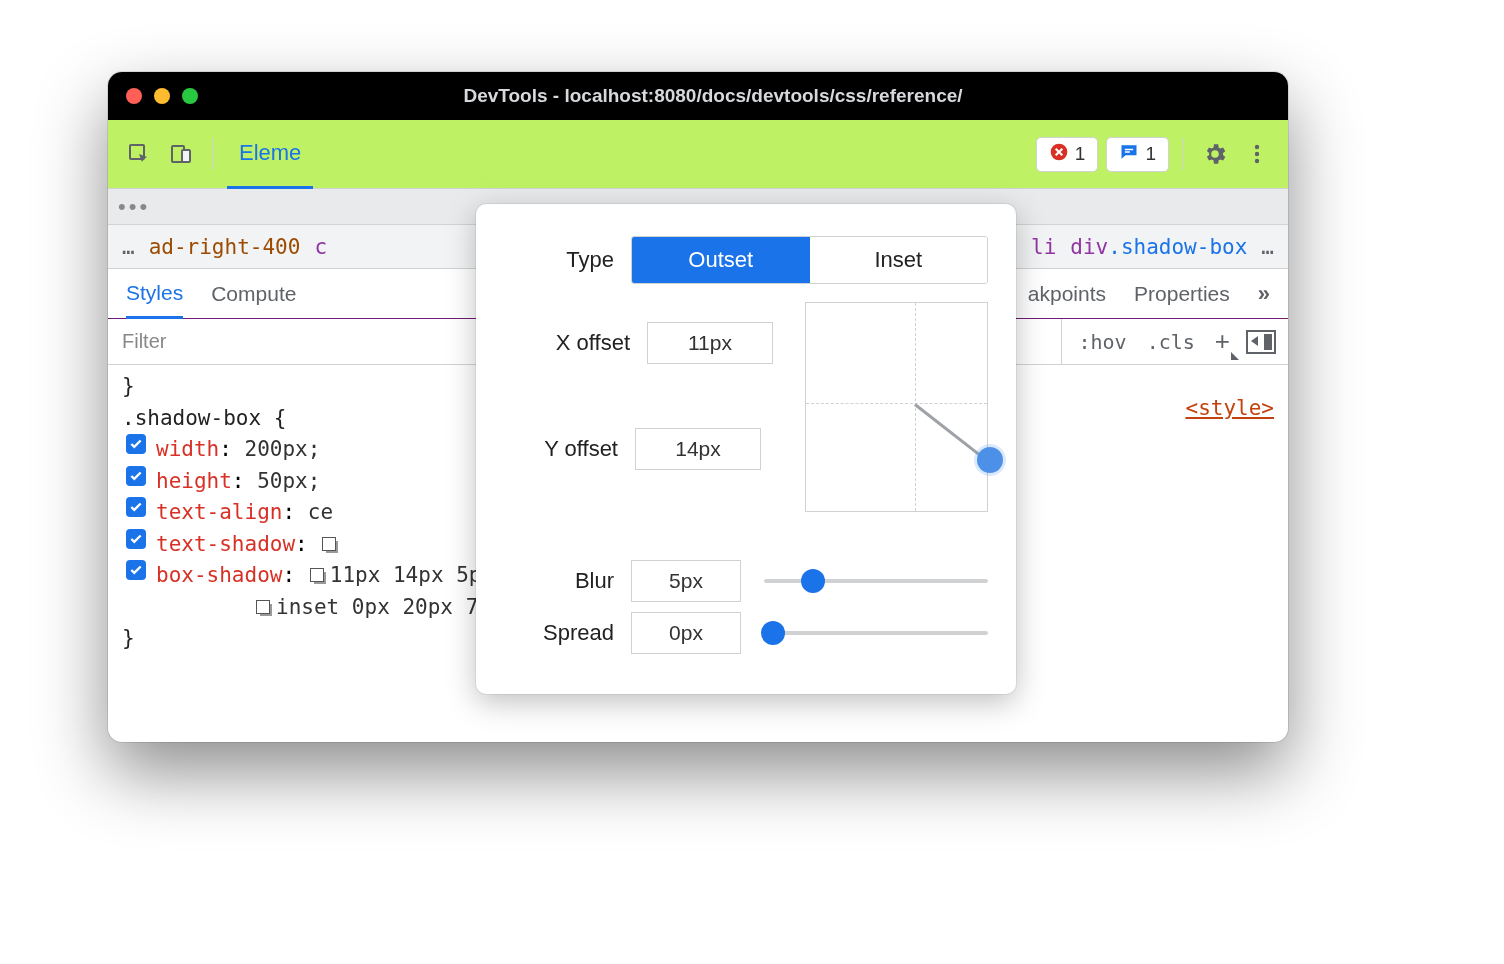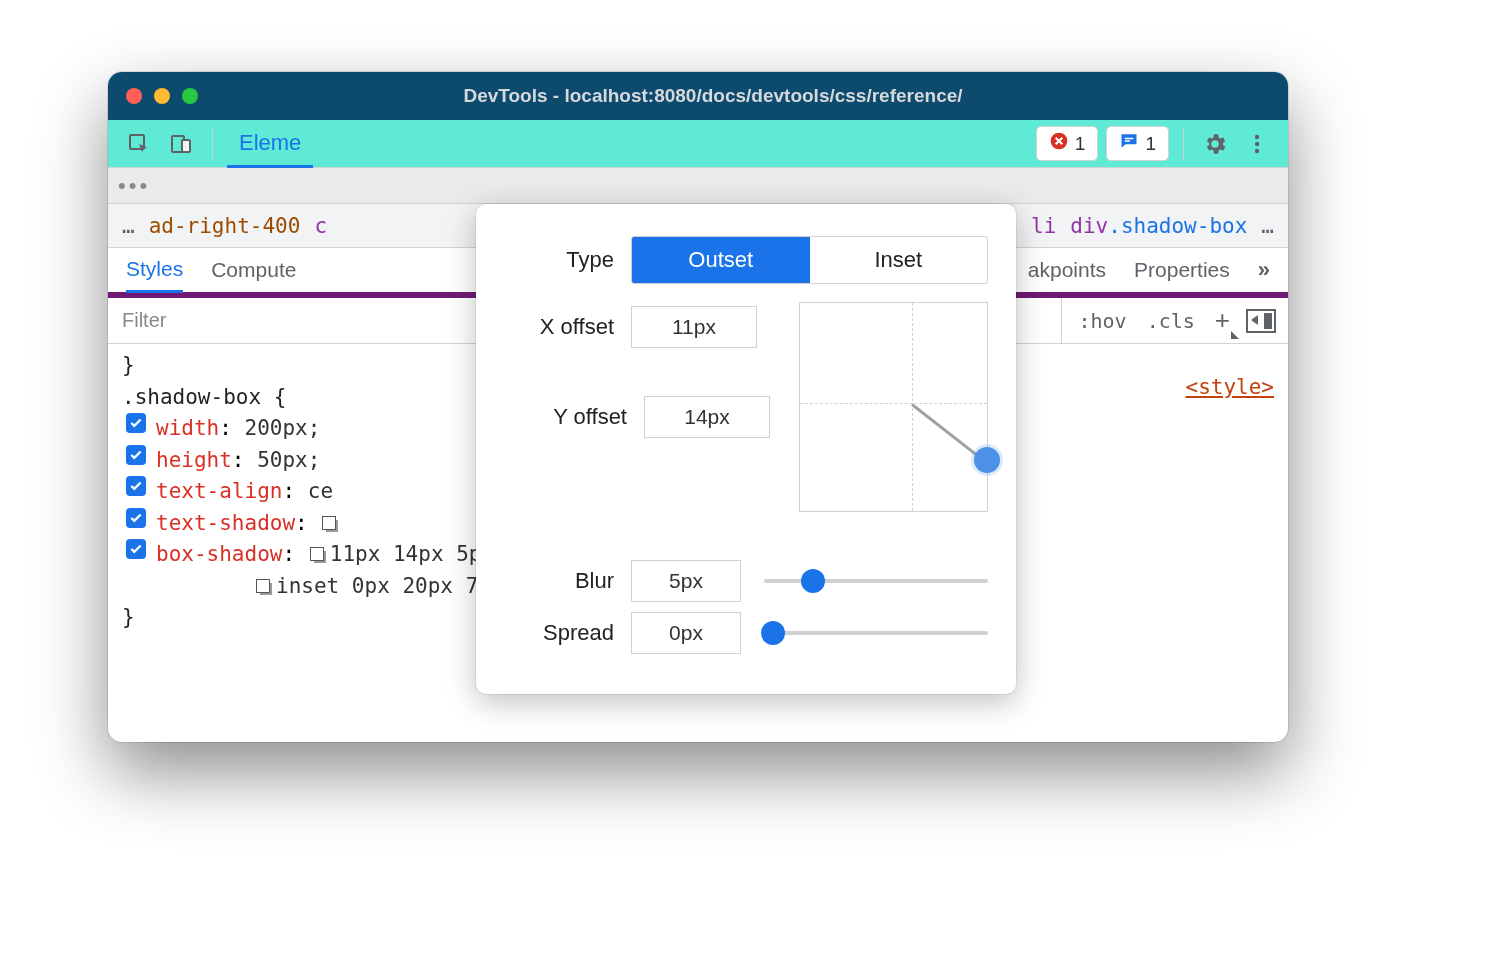--- a/index.html
+++ b/index.html
@@ -18,36 +18,36 @@
     height: 670px;
     border-radius: 14px;
     overflow: hidden;
     box-shadow: 0 30px 70px rgba(0,0,0,0.45), 0 0 0 1px rgba(0,0,0,0.1);
     background: #fff;
     display: flex;
     flex-direction: column;
   }
   .titlebar {
     height: 48px;
-    background: #0c4a6e;
+    background: #000000;
     display: flex;
     align-items: center;
     padding: 0 18px;
     color: #d6d8db;
     font-size: 19px;
     font-weight: 600;
   }
   .traffic { display: flex; gap: 12px; margin-right: 18px;}
   .tdot { width: 16px; height: 16px; border-radius: 50%; }
   .tred { background:#ff5f57;} .tyellow{background:#febc2e;} .tgreen{background:#28c840;}
   .titlebar-text { flex:1; text-align:center; margin-left:-60px; }
 
   .toolbar {
-    height: 48px;
-    background: #5eead4;
+    height: 69px;
+    background: #bef264;
     border-bottom: 1px solid #d0d2d4;
     display:flex;
     align-items:center;
     padding: 0 14px;
     gap: 8px;
   }
   .tool-icon { width:34px; height:34px; display:flex;align-items:center;justify-content:center; color:#5f6368; border-radius:4px;}
   .tool-icon svg { width:24px; height:24px; }
   .vdiv { width:1px; height:32px; background:#cfd1d3; margin: 0 6px;}
   .tab-elements { font-size:22px; color:#1a73e8; padding: 0 12px; height:100%; display:flex; align-items:center; border-bottom: 3px solid #1a73e8; margin-bottom:-1px;}
@@ -60,21 +60,21 @@
   .graybar { height:36px; background:#e9eaec; border-bottom:1px solid #d0d2d4; display:flex; align-items:center; padding:0 10px; color:#888; font-size:22px;letter-spacing:3px;}
   .breadcrumb { height:44px; background:#f1f3f4; border-bottom:1px solid #d0d2d4; display:flex;align-items:center;gap:14px; padding:0 14px; font-family: ui-monospace,Menlo,monospace; font-size:21px; overflow:hidden;}
   .bc-ell{color:#5f6368}
   .bc-frag{color:#9c4b00}
   .bc-c{color:#9334a6}
   .bc-li{color:#9334a6}
   .bc-sel{color:#9334a6}
   .bc-cls{color:#1a73e8}
   .bc-item{display:flex;gap:0}
 
-  .subtabs{height:50px;border-bottom:6px solid #701a75;display:flex;align-items:center;gap:28px;padding:0 18px;font-size:21px;color:#5f6368}
+  .subtabs{height:50px;border-bottom:1px solid #701a75;display:flex;align-items:center;gap:28px;padding:0 18px;font-size:21px;color:#5f6368}
   .subtab-active{color:#1a73e8;border-bottom:3px solid #1a73e8;height:100%;display:flex;align-items:center;margin-bottom:-1px}
   .subtab{height:100%;display:flex;align-items:center}
   .subtab-spacer{flex:1}
   .chev{color:#5f6368;font-size:22px;font-weight:700}
 
   .filterbar{height:46px;border-bottom:1px solid #d0d2d4;display:flex;align-items:center;}
   .filter-input{flex:1;height:100%;border:none;outline:none;padding:0 14px;font-size:20px;color:#333;background:transparent}
   .filter-input::placeholder{color:#888}
   .filter-tools{display:flex;align-items:center;gap:12px;padding:0 12px;font-family:ui-monospace,Menlo,monospace;font-size:20px;color:#5f6368;border-left:1px solid #d0d2d4;height:100%}
   .ft-item{padding:4px 4px}
@@ -267,25 +267,25 @@
     <div class="poprow">
       <div class="poplabel">Type</div>
       <div class="seg">
         <div class="seg-btn seg-active">Outset</div>
         <div class="seg-btn">Inset</div>
       </div>
     </div>
 
     <div class="xy-wrapper" style="margin-top:18px">
       <div class="xy-inputs">
-        <div class="poprow" style="margin:0">
+        <div class="poprow" style="margin:16px">
           <div class="poplabel">X offset</div>
           <div class="numbox">11px</div>
         </div>
-        <div class="poprow" style="margin:13px;margin-top:28px">
+        <div class="poprow" style="margin:4px;margin-top:28px">
           <div class="poplabel">Y offset</div>
           <div class="numbox">14px</div>
         </div>
       </div>
       <div class="xypad">
         <div class="hline"></div>
         <div class="vline"></div>
         <div class="stick"></div>
         <div class="dot"></div>
       </div>

